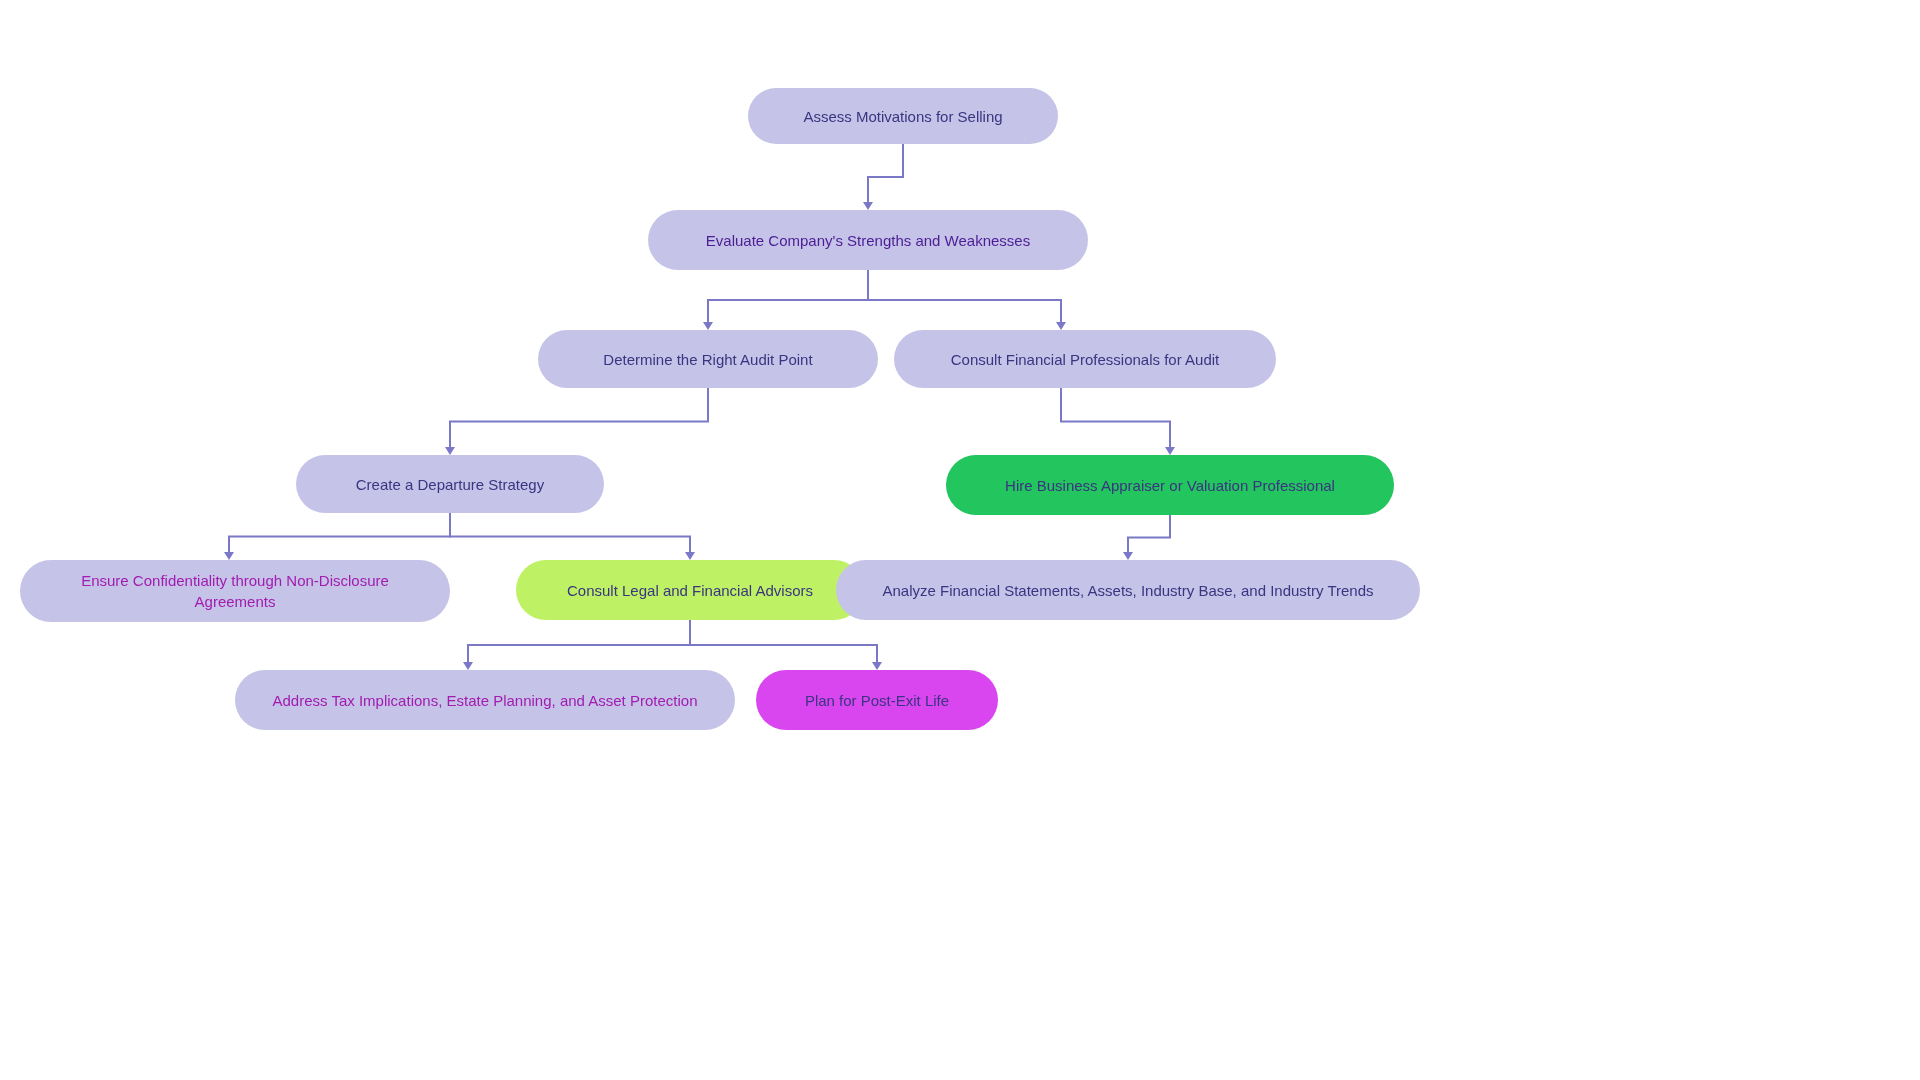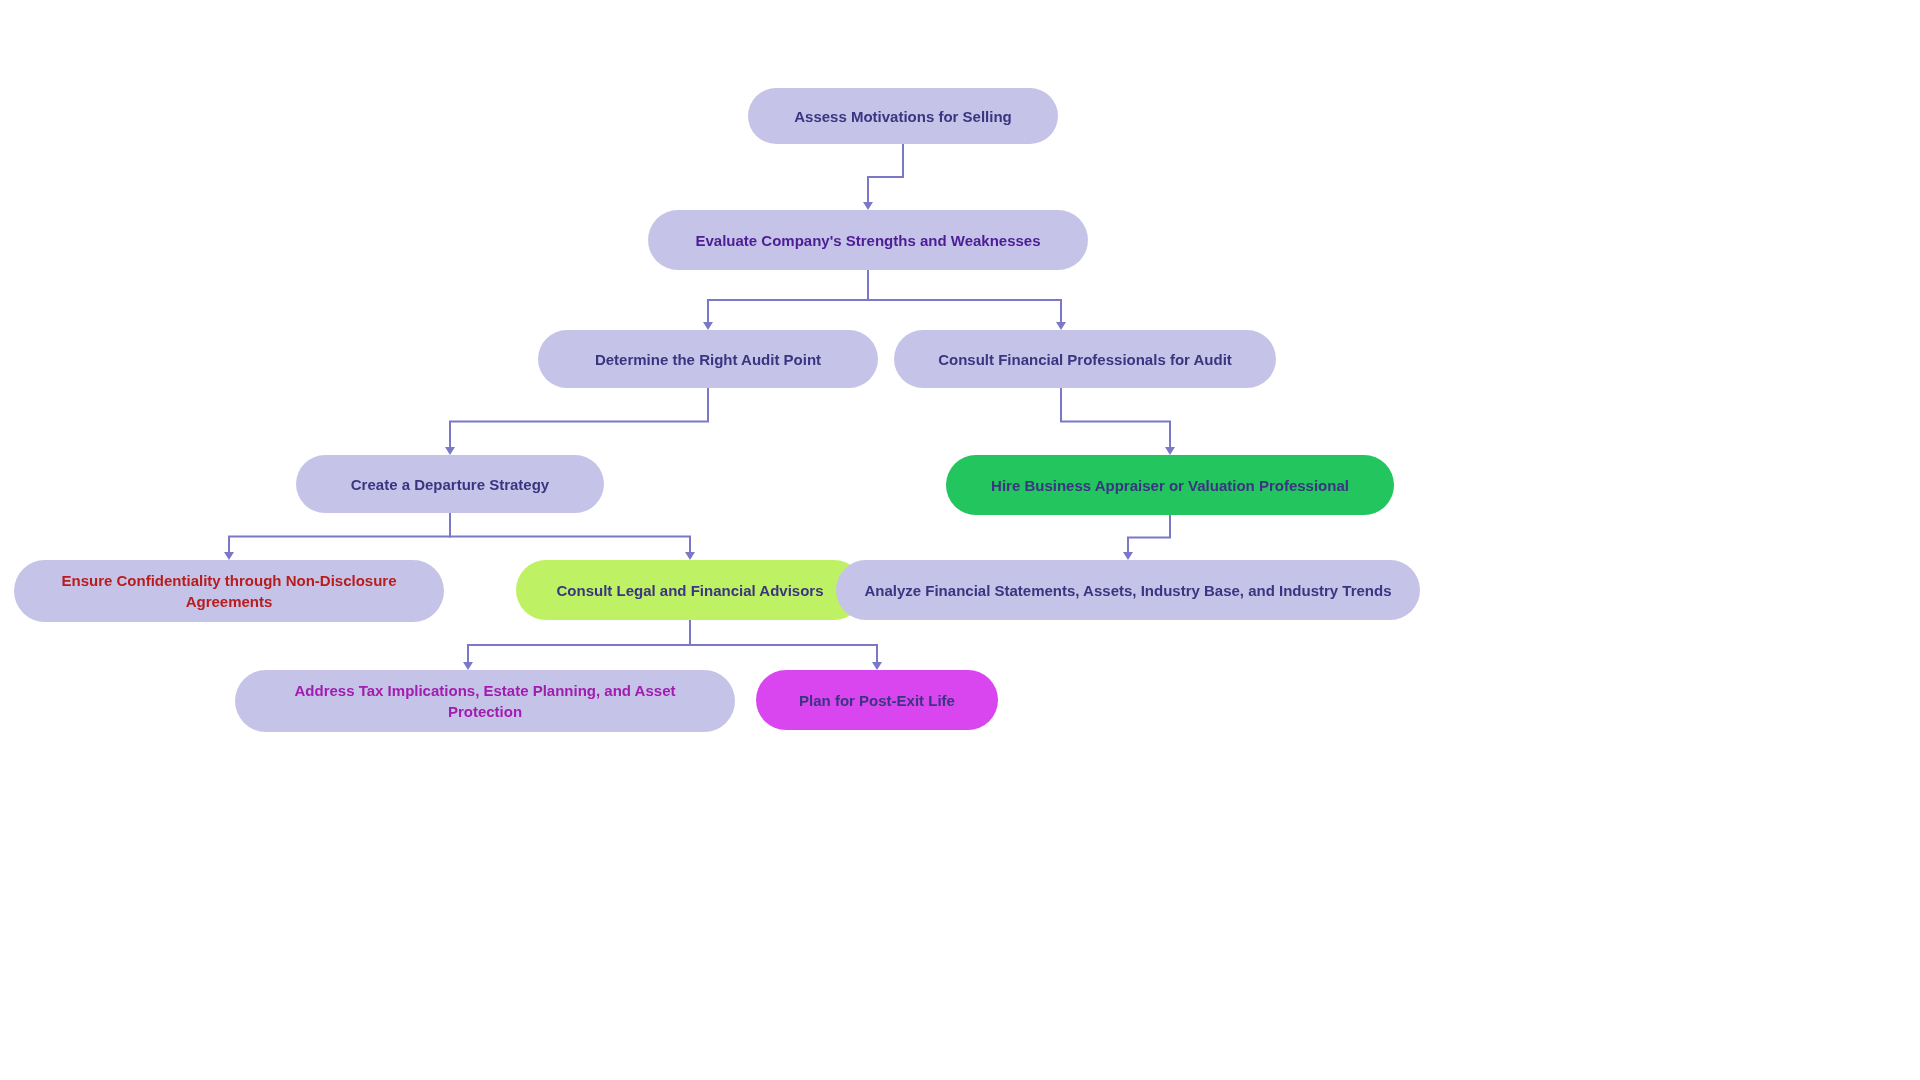--- a/index.html
+++ b/index.html
@@ -25,21 +25,21 @@
     .node {
       position: absolute;
       background: #c5c3e8;
       border-radius: 50px;
       display: flex;
       align-items: center;
       justify-content: center;
       text-align: center;
       color: #3a3580;
       font-size: 15px;
-      font-weight: 700;
+      font-weight: 400;
       padding: 10px 24px;
       line-height: 1.4;
     }
   </style>
 </head>
 <body>
 
 <div class="diagram">
   <svg class="lines" id="svg-lines">
       <path d="M 903 144 L 903 177 L 868 177 L 868 202" stroke="#7b78c8" stroke-width="2" fill="none"></path>
@@ -63,19 +63,19 @@
       <path d="M 690 620 L 690 645 L 877 645 L 877 662" stroke="#7b78c8" stroke-width="2" fill="none"></path>
       <polygon points="872,662 882,662 877,670" fill="#7b78c8"></polygon>
     </svg>
   <div id="nodes-container">
       <div class="node" style="left: 748px; top: 88px; width: 310px; min-height: 56px; background: rgb(197, 195, 232); color: rgb(58, 53, 128);">Assess Motivations for Selling</div>
       <div class="node" style="left: 648px; top: 210px; width: 440px; min-height: 60px; background: rgb(197, 195, 232); color: #4c1d95;">Evaluate Company's Strengths and Weaknesses</div>
       <div class="node" style="left: 538px; top: 330px; width: 340px; min-height: 58px; background: rgb(197, 195, 232); color: rgb(58, 53, 128);">Determine the Right Audit Point</div>
       <div class="node" style="left: 894px; top: 330px; width: 382px; min-height: 58px; background: rgb(197, 195, 232); color: rgb(58, 53, 128);">Consult Financial Professionals for Audit</div>
       <div class="node" style="left: 296px; top: 455px; width: 308px; min-height: 58px; background: rgb(197, 195, 232); color: rgb(58, 53, 128);">Create a Departure Strategy</div>
       <div class="node" style="left: 946px; top: 455px; width: 448px; min-height: 60px; background: #22c55e; color: rgb(58, 53, 128);">Hire Business Appraiser or Valuation Professional</div>
-      <div class="node" style="left: 14px; top: 560px; width: 430px; min-height: 60px; background: rgb(197, 195, 232); color: #b91c1c;">Ensure Confidentiality through Non-Disclosure Agreements</div>
+      <div class="node" style="left: 20px; top: 560px; width: 430px; min-height: 60px; background: rgb(197, 195, 232); color: #a21caf;">Ensure Confidentiality through Non-Disclosure Agreements</div>
       <div class="node" style="left: 516px; top: 560px; width: 348px; min-height: 60px; background: #bef264; color: rgb(58, 53, 128);">Consult Legal and Financial Advisors</div>
       <div class="node" style="left: 836px; top: 560px; width: 584px; min-height: 60px; background: rgb(197, 195, 232); color: rgb(58, 53, 128);">Analyze Financial Statements, Assets, Industry Base, and Industry Trends</div>
       <div class="node" style="left: 235px; top: 670px; width: 500px; min-height: 60px; background: rgb(197, 195, 232); color: #a21caf;">Address Tax Implications, Estate Planning, and Asset Protection</div>
       <div class="node" style="left: 756px; top: 670px; width: 242px; min-height: 60px; background: #d946ef; color: rgb(58, 53, 128);">Plan for Post-Exit Life</div>
     </div>
 </div>
 
 </body></html>

